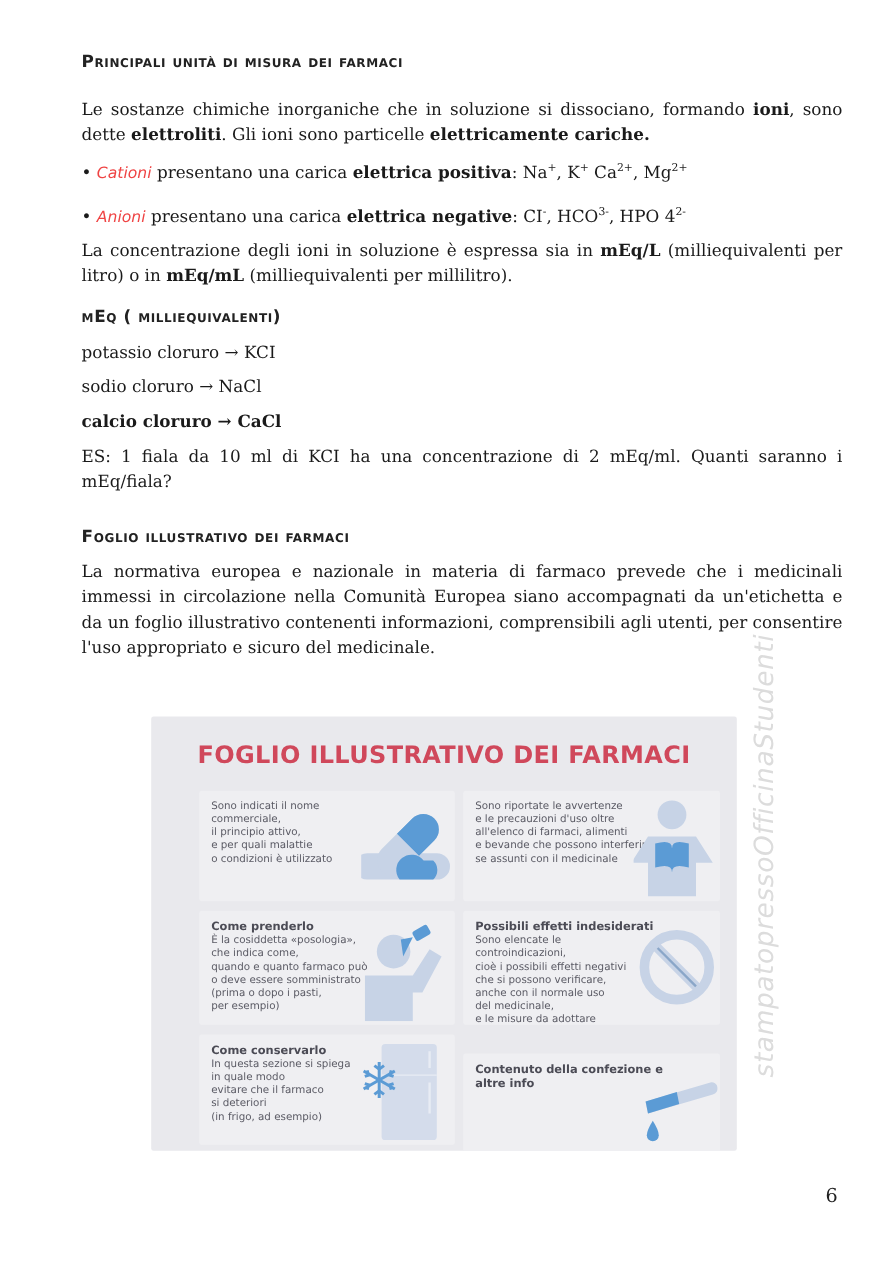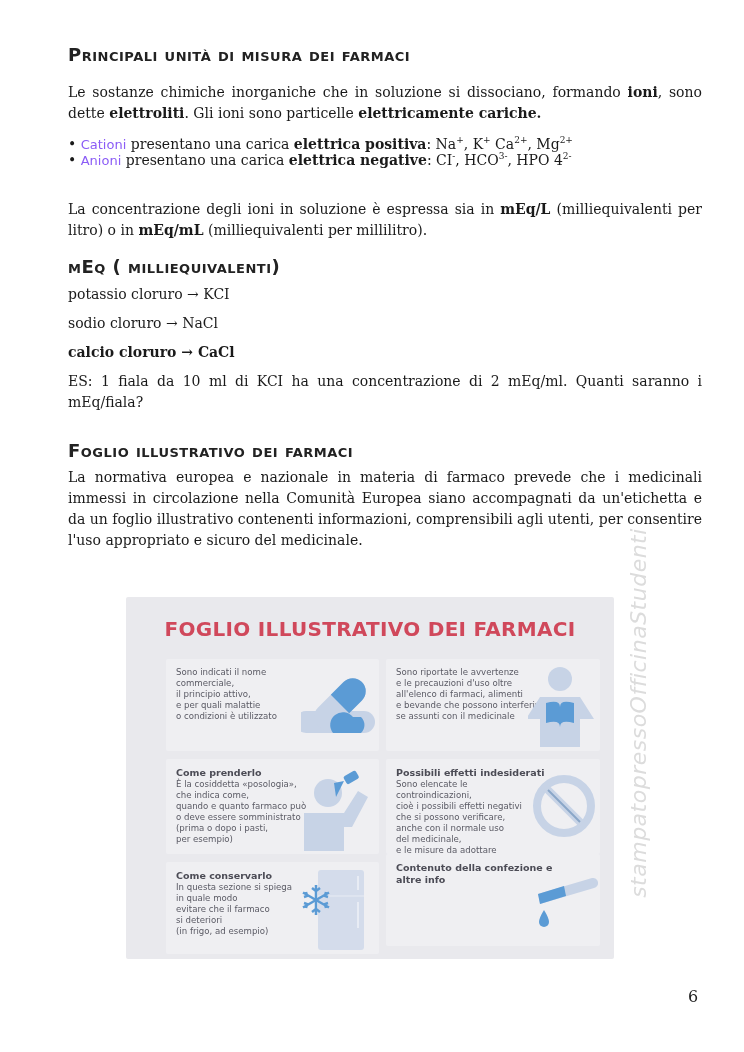--- a/index.html
+++ b/index.html
@@ -1,27 +1,27 @@
 <!DOCTYPE html>
 <html><head>
 <meta charset="utf-8">
 <style>
   html, body { margin:0; padding:0; background:#ffffff; }
   body { width:744px; height:1052px; position:relative; overflow:hidden;
          font-family:"DejaVu Serif","Liberation Serif",serif; color:#1a1a1a; }
   .page { position:absolute; left:68px; top:0; width:634px; }
   .hand { font-family:"DejaVu Sans","Liberation Sans",sans-serif; font-weight:bold;
-          font-size:18px; letter-spacing:0.5px; color:#222; font-variant:small-caps;
+          font-size:14px; letter-spacing:0.5px; color:#222; font-variant:small-caps;
           text-transform:none; }
   .h1 { position:absolute; top:44px; left:0; }
   .p { font-size:14px; line-height:21px; margin:0; text-align:justify; }
   .p b { font-weight:bold; }
   .blk { position:absolute; left:0; width:634px; }
-  .bullet-word { font-family:"DejaVu Sans","Liberation Sans",sans-serif; color:#8b5cf6;
-                 font-size:13px; }
+  .bullet-word { font-family:"DejaVu Sans","Liberation Sans",sans-serif; color:#ef4444;
+                 font-size:13px; font-style:italic; }
   sup { font-size:9px; vertical-align:super; line-height:0; }
 
   .infographic { position:absolute; left:126px; top:597px; width:488px; height:362px;
                  background:#e9e9ed; border-radius:2px; overflow:hidden; }
   .ig-title { position:absolute; top:20px; left:0; width:100%; text-align:center;
               font-family:"DejaVu Sans","Liberation Sans",sans-serif; font-weight:bold;
               font-size:20px; color:#d0485b; letter-spacing:0.3px; }
   .card { position:absolute; background:#efeff2; border-radius:2px; }
   .card-title { font-family:"DejaVu Sans","Liberation Sans",sans-serif; font-weight:bold;
                 font-size:9.5px; color:#4b4b55; line-height:12px; }
@@ -46,21 +46,21 @@
 
   <p class="p blk" style="top:82px;">
     <span>Le sostanze chimiche inorganiche che in soluzione si dissociano, formando </span><b>ioni</b><span>, sono dette </span><b>elettroliti</b><span>. Gli ioni sono particelle </span><b>elettricamente cariche.</b>
   </p>
 
   <p class="p blk" style="top:134px;">
     <span>•</span>
     <span class="bullet-word">Cationi</span><span> presentano una carica </span><b>elettrica positiva</b><span>: Na</span><sup>+</sup><span>, K</span><sup>+</sup><span> Ca</span><sup>2+</sup><span>, Mg</span><sup>2+</sup>
   </p>
 
-  <p class="p blk" style="top:150px;">
+  <p class="p blk" style="top:171px;">
     <span>•</span>
     <span class="bullet-word">Anioni</span><span> presentano una carica </span><b>elettrica negative</b><span>: CI</span><sup>-</sup><span>, HCO</span><sup>3-</sup><span>, HPO 4</span><sup>2-</sup>
   </p>
 
   <p class="p blk" style="top:199px;">
     <span>La concentrazione degli ioni in soluzione è espressa sia in </span><b>mEq/L</b><span> (milliequivalenti per litro) o in </span><b>mEq/mL</b><span> (milliequivalenti per millilitro).</span>
   </p>
 
   <div class="hand blk" style="top:256px;">mEq ( milliequivalenti)</div>
 
@@ -161,21 +161,21 @@
       <line x1="62" y1="34" x2="62" y2="60" stroke="#e8ecf4" stroke-width="2"></line>
       <g stroke="#5b9bd5" stroke-width="2.5" fill="none" transform="translate(20 32)">
         <line x1="0" y1="-15" x2="0" y2="15"></line>
         <line x1="-13" y1="-7.5" x2="13" y2="7.5"></line>
         <line x1="-13" y1="7.5" x2="13" y2="-7.5"></line>
         <path d="M-4 -12 l4 3 l4 -3 M-4 12 l4 -3 l4 3 M-12 -3 l3 -1 l-1 -4 M12 3 l-3 1 l1 4 M12 -3 l-3 -1 l1 -4 M-12 3 l3 1 l-1 4"></path>
       </g>
     </svg>
   </div>
 
-  <div class="card" style="left:260px;top:257px;width:214px;height:92px;">
+  <div class="card" style="left:260px;top:281px;width:214px;height:92px;">
     <div class="card-text" style="width:170px;">
       <div class="card-title">Contenuto della confezione e altre info</div>
     </div>
     <svg class="card-icon" style="left:148px;top:18px;" width="64" height="60" viewBox="0 0 64 60">
       <path d="M4 22 L58 6 a5 5 0 0 1 2 10 L6 32 z" fill="#c7d3e6"></path>
       <path d="M4 22 L30 14 L32 24 L6 32 z" fill="#5b9bd5"></path>
       <path d="M10 38 q-5 8 -5 12 a5 5 0 0 0 10 0 q0 -4 -5 -12 z" fill="#5b9bd5"></path>
     </svg>
   </div>
 </div>

